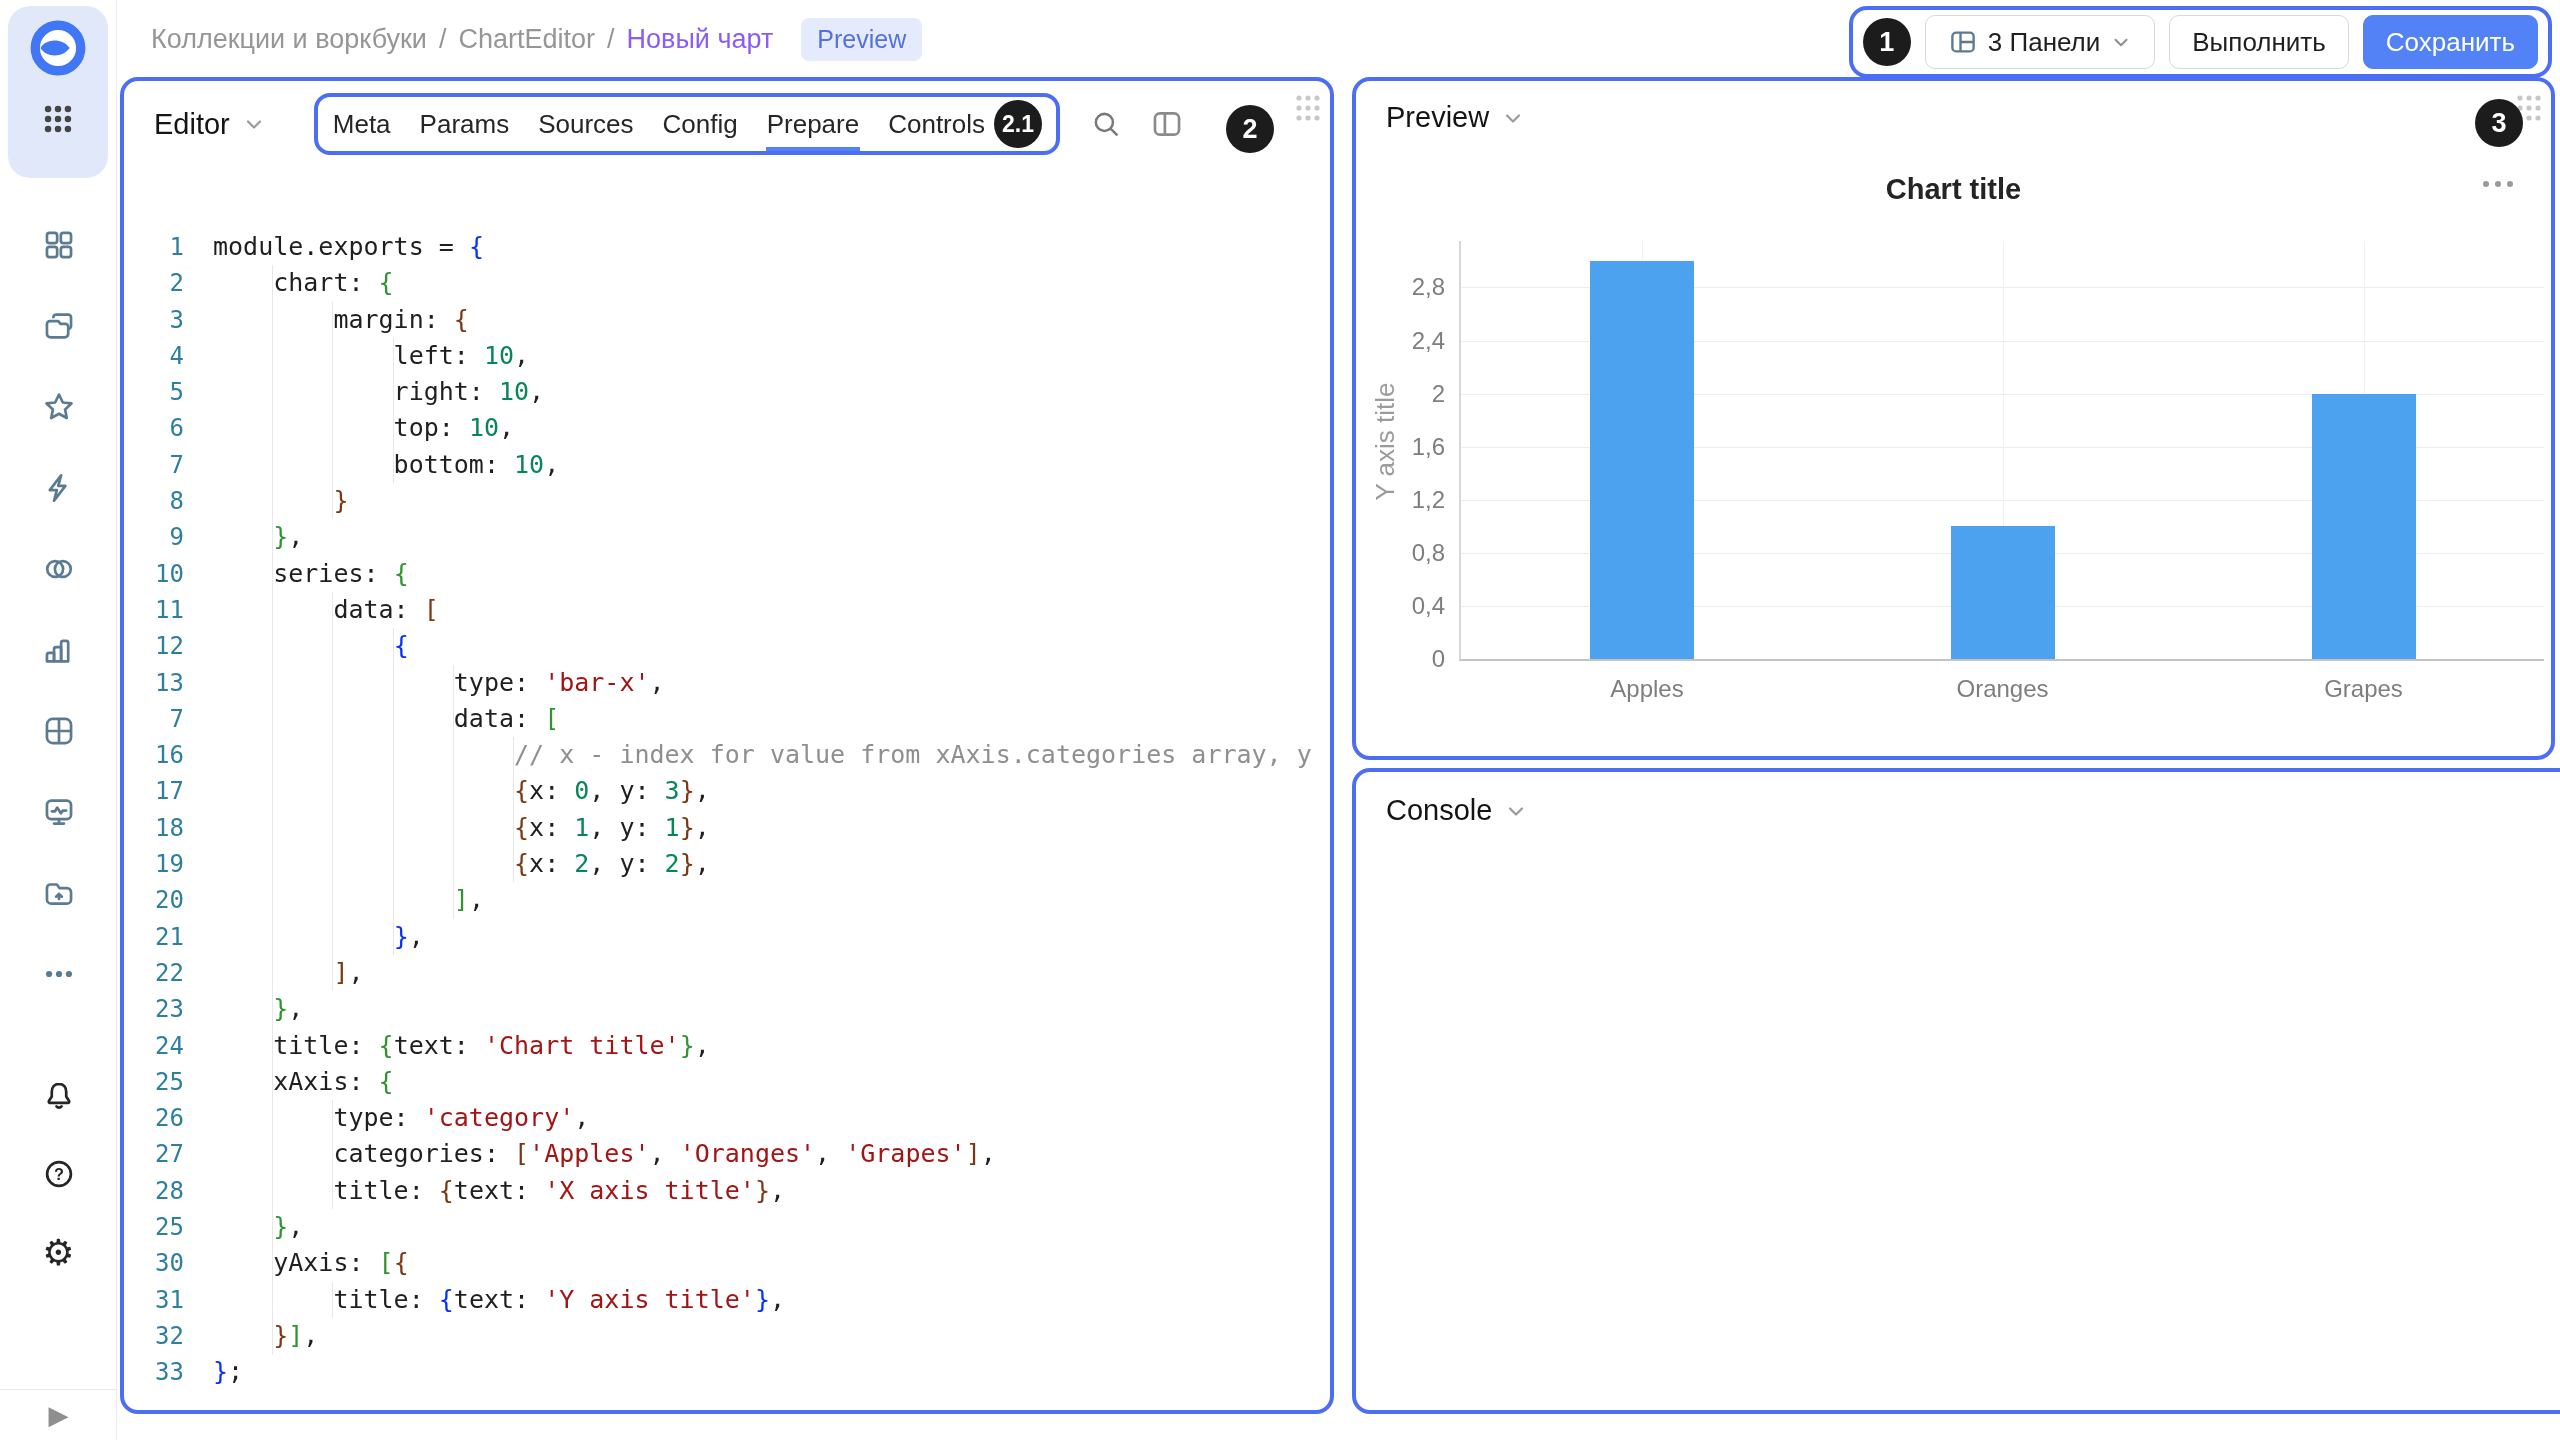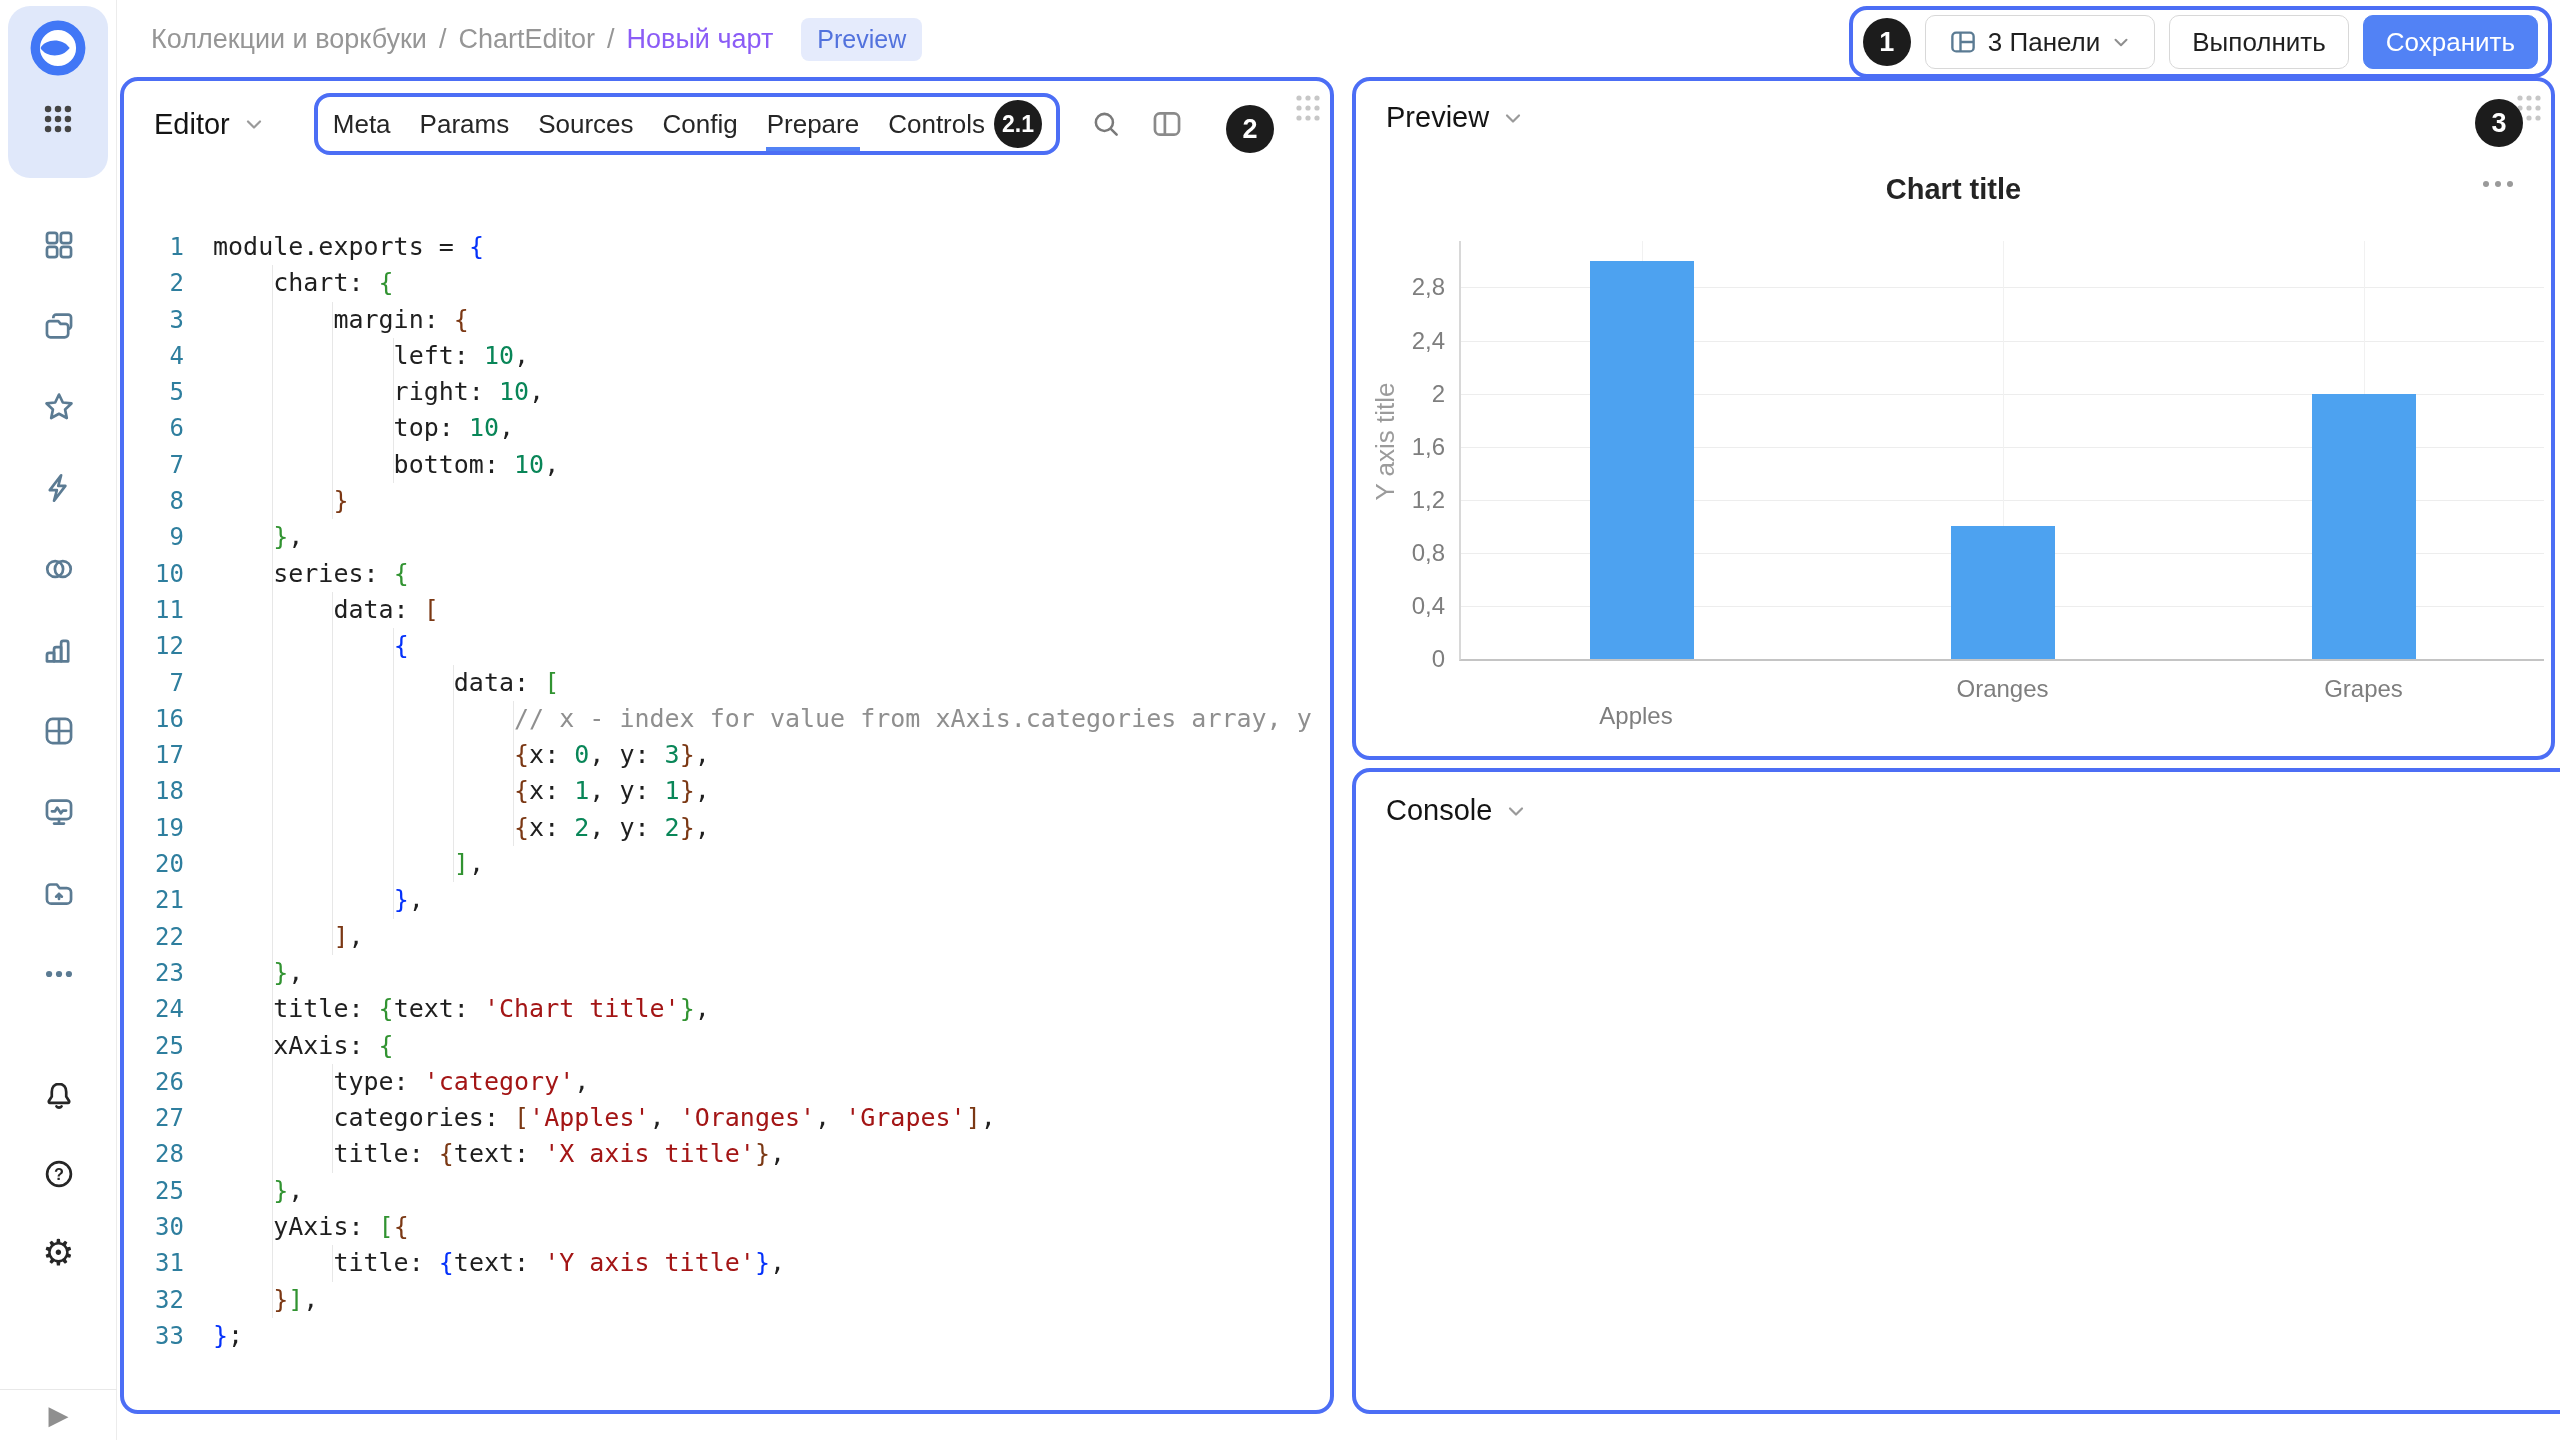--- a/index.html
+++ b/index.html
@@ -290,20 +290,21 @@
       <div class="cl"><span class="ln">3</span><span class="ct"><span class="guides" style="width: 8ch;"></span><span class="tk-p">        margin: </span><span class="tk-b3">{</span></span></div>
       <div class="cl"><span class="ln">4</span><span class="ct"><span class="guides" style="width: 12ch;"></span><span class="tk-p">            left: </span><span class="tk-num">10</span><span class="tk-p">,</span></span></div>
       <div class="cl"><span class="ln">5</span><span class="ct"><span class="guides" style="width: 12ch;"></span><span class="tk-p">            right: </span><span class="tk-num">10</span><span class="tk-p">,</span></span></div>
       <div class="cl"><span class="ln">6</span><span class="ct"><span class="guides" style="width: 12ch;"></span><span class="tk-p">            top: </span><span class="tk-num">10</span><span class="tk-p">,</span></span></div>
       <div class="cl"><span class="ln">7</span><span class="ct"><span class="guides" style="width: 12ch;"></span><span class="tk-p">            bottom: </span><span class="tk-num">10</span><span class="tk-p">,</span></span></div>
       <div class="cl"><span class="ln">8</span><span class="ct"><span class="guides" style="width: 8ch;"></span><span class="tk-p">        </span><span class="tk-b3">}</span></span></div>
       <div class="cl"><span class="ln">9</span><span class="ct"><span class="guides" style="width: 4ch;"></span><span class="tk-p">    </span><span class="tk-b2">}</span><span class="tk-p">,</span></span></div>
       <div class="cl"><span class="ln">10</span><span class="ct"><span class="guides" style="width: 4ch;"></span><span class="tk-p">    series: </span><span class="tk-b2">{</span></span></div>
       <div class="cl"><span class="ln">11</span><span class="ct"><span class="guides" style="width: 8ch;"></span><span class="tk-p">        data: </span><span class="tk-b3">[</span></span></div>
       <div class="cl"><span class="ln">12</span><span class="ct"><span class="guides" style="width: 12ch;"></span><span class="tk-p">            </span><span class="tk-b1">{</span></span></div>
+      <div class="cl"><span class="ln">13</span><span class="ct"><span class="guides" style="width: 16ch;"></span><span class="tk-p">                type: </span><span class="tk-str">'bar-x'</span><span class="tk-p">,</span></span></div>
       <div class="cl"><span class="ln">7</span><span class="ct"><span class="guides" style="width: 16ch;"></span><span class="tk-p">                data: </span><span class="tk-b2">[</span></span></div>
       <div class="cl"><span class="ln">16</span><span class="ct"><span class="guides" style="width: 20ch;"></span><span class="tk-p">                    </span><span class="tk-com">// x - index for value from xAxis.categories array, y - point value</span></span></div>
       <div class="cl"><span class="ln">17</span><span class="ct"><span class="guides" style="width: 20ch;"></span><span class="tk-p">                    </span><span class="tk-b3">{</span><span class="tk-p">x: </span><span class="tk-num">0</span><span class="tk-p">, y: </span><span class="tk-num">3</span><span class="tk-b3">}</span><span class="tk-p">,</span></span></div>
       <div class="cl"><span class="ln">18</span><span class="ct"><span class="guides" style="width: 20ch;"></span><span class="tk-p">                    </span><span class="tk-b3">{</span><span class="tk-p">x: </span><span class="tk-num">1</span><span class="tk-p">, y: </span><span class="tk-num">1</span><span class="tk-b3">}</span><span class="tk-p">,</span></span></div>
       <div class="cl"><span class="ln">19</span><span class="ct"><span class="guides" style="width: 20ch;"></span><span class="tk-p">                    </span><span class="tk-b3">{</span><span class="tk-p">x: </span><span class="tk-num">2</span><span class="tk-p">, y: </span><span class="tk-num">2</span><span class="tk-b3">}</span><span class="tk-p">,</span></span></div>
       <div class="cl"><span class="ln">20</span><span class="ct"><span class="guides" style="width: 16ch;"></span><span class="tk-p">                </span><span class="tk-b2">]</span><span class="tk-p">,</span></span></div>
       <div class="cl"><span class="ln">21</span><span class="ct"><span class="guides" style="width: 12ch;"></span><span class="tk-p">            </span><span class="tk-b1">}</span><span class="tk-p">,</span></span></div>
       <div class="cl"><span class="ln">22</span><span class="ct"><span class="guides" style="width: 8ch;"></span><span class="tk-p">        </span><span class="tk-b3">]</span><span class="tk-p">,</span></span></div>
       <div class="cl"><span class="ln">23</span><span class="ct"><span class="guides" style="width: 4ch;"></span><span class="tk-p">    </span><span class="tk-b2">}</span><span class="tk-p">,</span></span></div>
       <div class="cl"><span class="ln">24</span><span class="ct"><span class="guides" style="width: 4ch;"></span><span class="tk-p">    title: </span><span class="tk-b2">{</span><span class="tk-p">text: </span><span class="tk-str">'Chart title'</span><span class="tk-b2">}</span><span class="tk-p">,</span></span></div>
@@ -363,21 +364,21 @@
       <div class="gl" style="top: 205.683px;"></div>
       <div class="ytick" style="top: 205.683px;">1,6</div>
       <div class="gl" style="top: 152.603px;"></div>
       <div class="ytick" style="top: 152.603px;">2</div>
       <div class="gl" style="top: 99.5238px;"></div>
       <div class="ytick" style="top: 99.5238px;">2,4</div>
       <div class="gl" style="top: 46.4444px;"></div>
       <div class="ytick" style="top: 46.4444px;">2,8</div>
       <div class="gv" style="left: 180.5px;"></div>
       <div class="bar" style="left: 128.5px; height: 398.095px; background: rgb(77, 162, 240);"></div>
-      <div class="cat" style="left: 175px; margin-top: 27px;">Apples</div>
+      <div class="cat" style="left: 186px;">Apples</div>
       <div class="gv" style="left: 541.5px;"></div>
       <div class="bar" style="left: 489.5px; height: 132.698px; background: rgb(77, 162, 240);"></div>
       <div class="cat" style="left: 541.5px;">Oranges</div>
       <div class="gv" style="left: 902.5px;"></div>
       <div class="bar" style="left: 850.5px; height: 265.397px; background: rgb(77, 162, 240);"></div>
       <div class="cat" style="left: 902.5px;">Grapes</div>
     </div>
 </section>
 
 <section class="panel" id="consolePanel">

